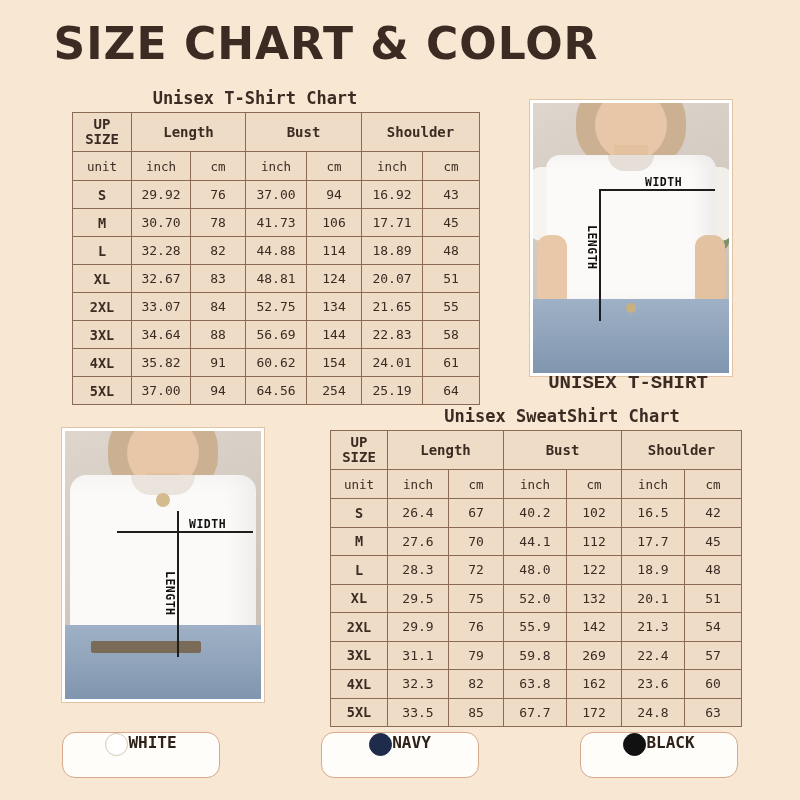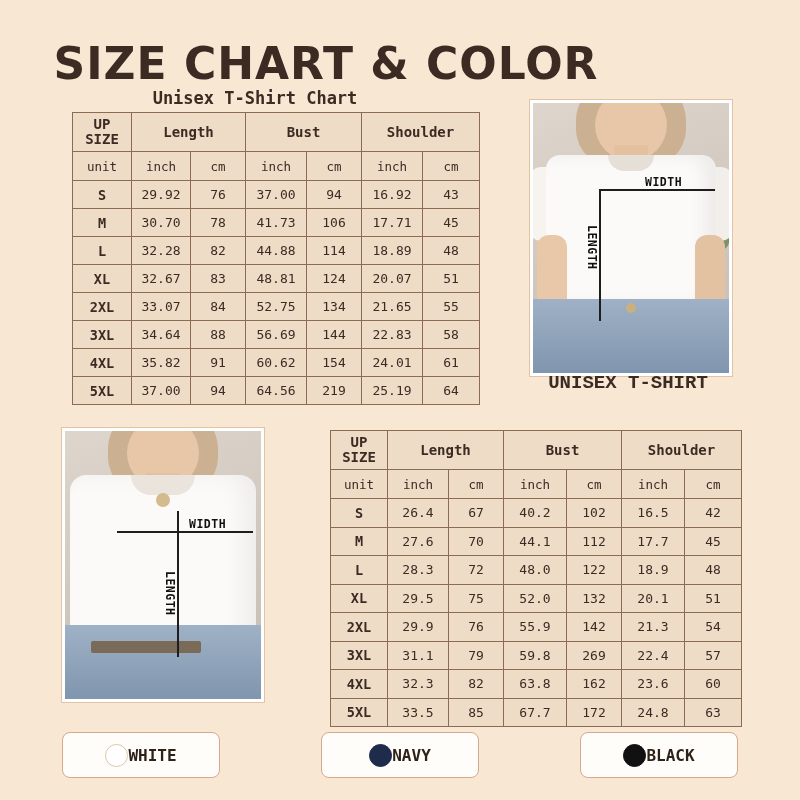--- a/index.html
+++ b/index.html
@@ -14,21 +14,20 @@
   .page{position:relative;width:800px;height:800px;}
 
   .main-title{
     position:absolute;top:18px;left:0;width:652px;
     text-align:center;
     font-family:"DejaVu Sans", sans-serif;
     font-weight:bold;
     font-size:44px;
     letter-spacing:1px;
     color:#3b2b23;
-    margin-top:20px;
   }
 
   .section-title{
     font-family:"DejaVu Sans Mono","DejaVu Sans",monospace;
     font-size:17px;
     font-weight:bold;
     color:#3b2b23;
     text-align:center;
   }
 
@@ -140,22 +139,22 @@
 
   
   .colors{
     position:absolute;left:62px;top:733px;width:676px;height:44px;
     display:flex;justify-content:space-between;align-items:center;
   }
   .color-chip{
     width:156px;height:44px;
     background:#fffdfa;
     border:1.5px solid #d7a98a;
-    border-radius:8px;
-    display:flex;align-items:center;justify-content:center;
+    border-radius:13px;
+    display:flex;align-items:flex-start;justify-content:center;
     font-family:"DejaVu Sans Mono","DejaVu Sans",monospace;
     font-size:16px;font-weight:bold;color:#2e2118;
   }
   .swatch{width:21px;height:21px;border-radius:50%;border:1.5px solid #b9b2aa;}
 </style>
 </head>
 <body>
 
 <div class="page">
 
@@ -245,21 +244,21 @@
       <td>60.62</td>
       <td>154</td>
       <td>24.01</td>
       <td>61</td>
     </tr>
     <tr class="rowH">
       <td class="szcell s7">5XL</td>
       <td>37.00</td>
       <td>94</td>
       <td>64.56</td>
-      <td>219</td>
+      <td>254</td>
       <td>25.19</td>
       <td>64</td>
     </tr>
   </tbody>
     </table>
 
   <div class="photo" id="tshirt-photo">
     <div class="bg-wall"></div>
     <div class="plant"></div>
     <div class="hair"></div>
@@ -274,20 +273,21 @@
     <div class="jeans"></div>
     <div class="jeans-btn"></div>
 
     <div class="measure-line" style="left:66px;top:86px;width:116px;height:2px;"></div>
     <div class="measure-line" style="left:66px;top:86px;width:2px;height:132px;"></div>
     <div class="mlabel" style="left:112px;top:72px;">WIDTH</div>
     <div class="mlabel vlabel" style="left:52px;top:122px;">LENGTH</div>
   </div>
   <div class="photo-label" id="tshirt-photo-label">UNISEX T-SHIRT</div>
 
+  <div class="section-title" style="position:absolute;left:330px;top:406px;width:464px;">Unisex SweatShirt Chart</div>
 
   <table class="sz" id="sweat-table">
     <tbody>
         <tr>
       <td class="hdr s0" style="width:54px;">
         <div style="line-height:1.05;white-space:pre-line;">UP
 SIZE</div>
       </td>
       <td class="hdr" colspan="2" style="width:110px;">Length</td>
       <td class="hdr" colspan="2" style="width:112px;">Bust</td>

